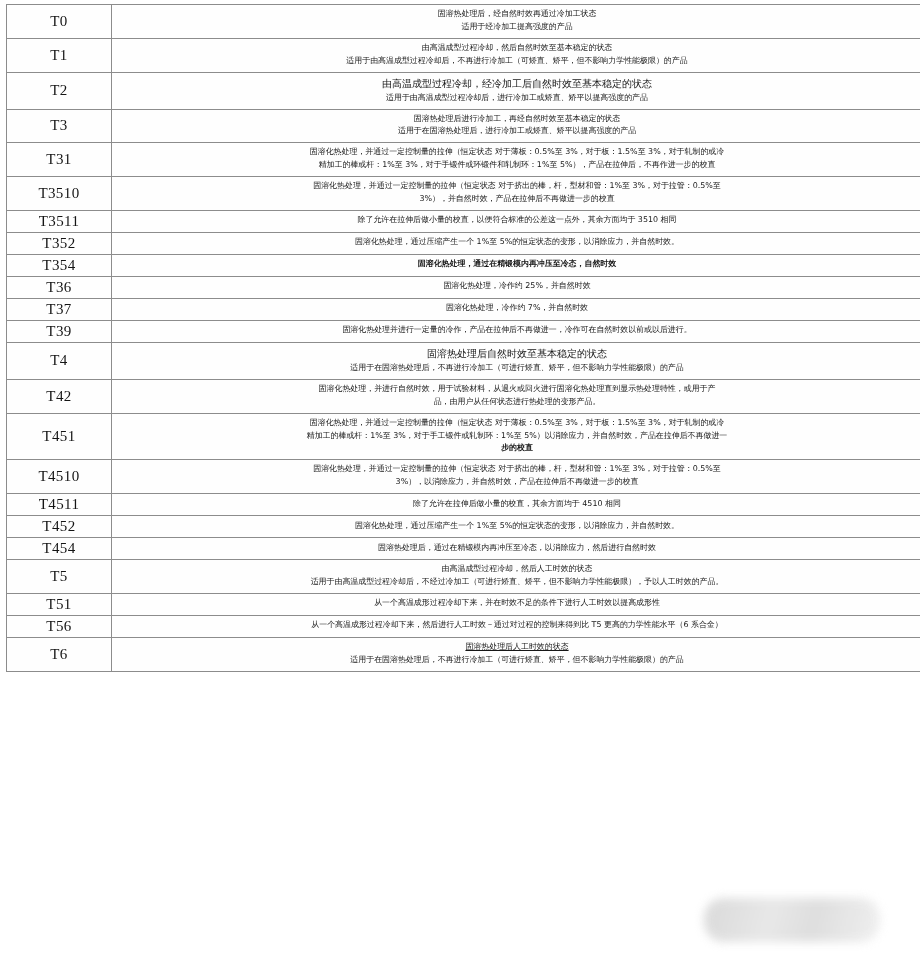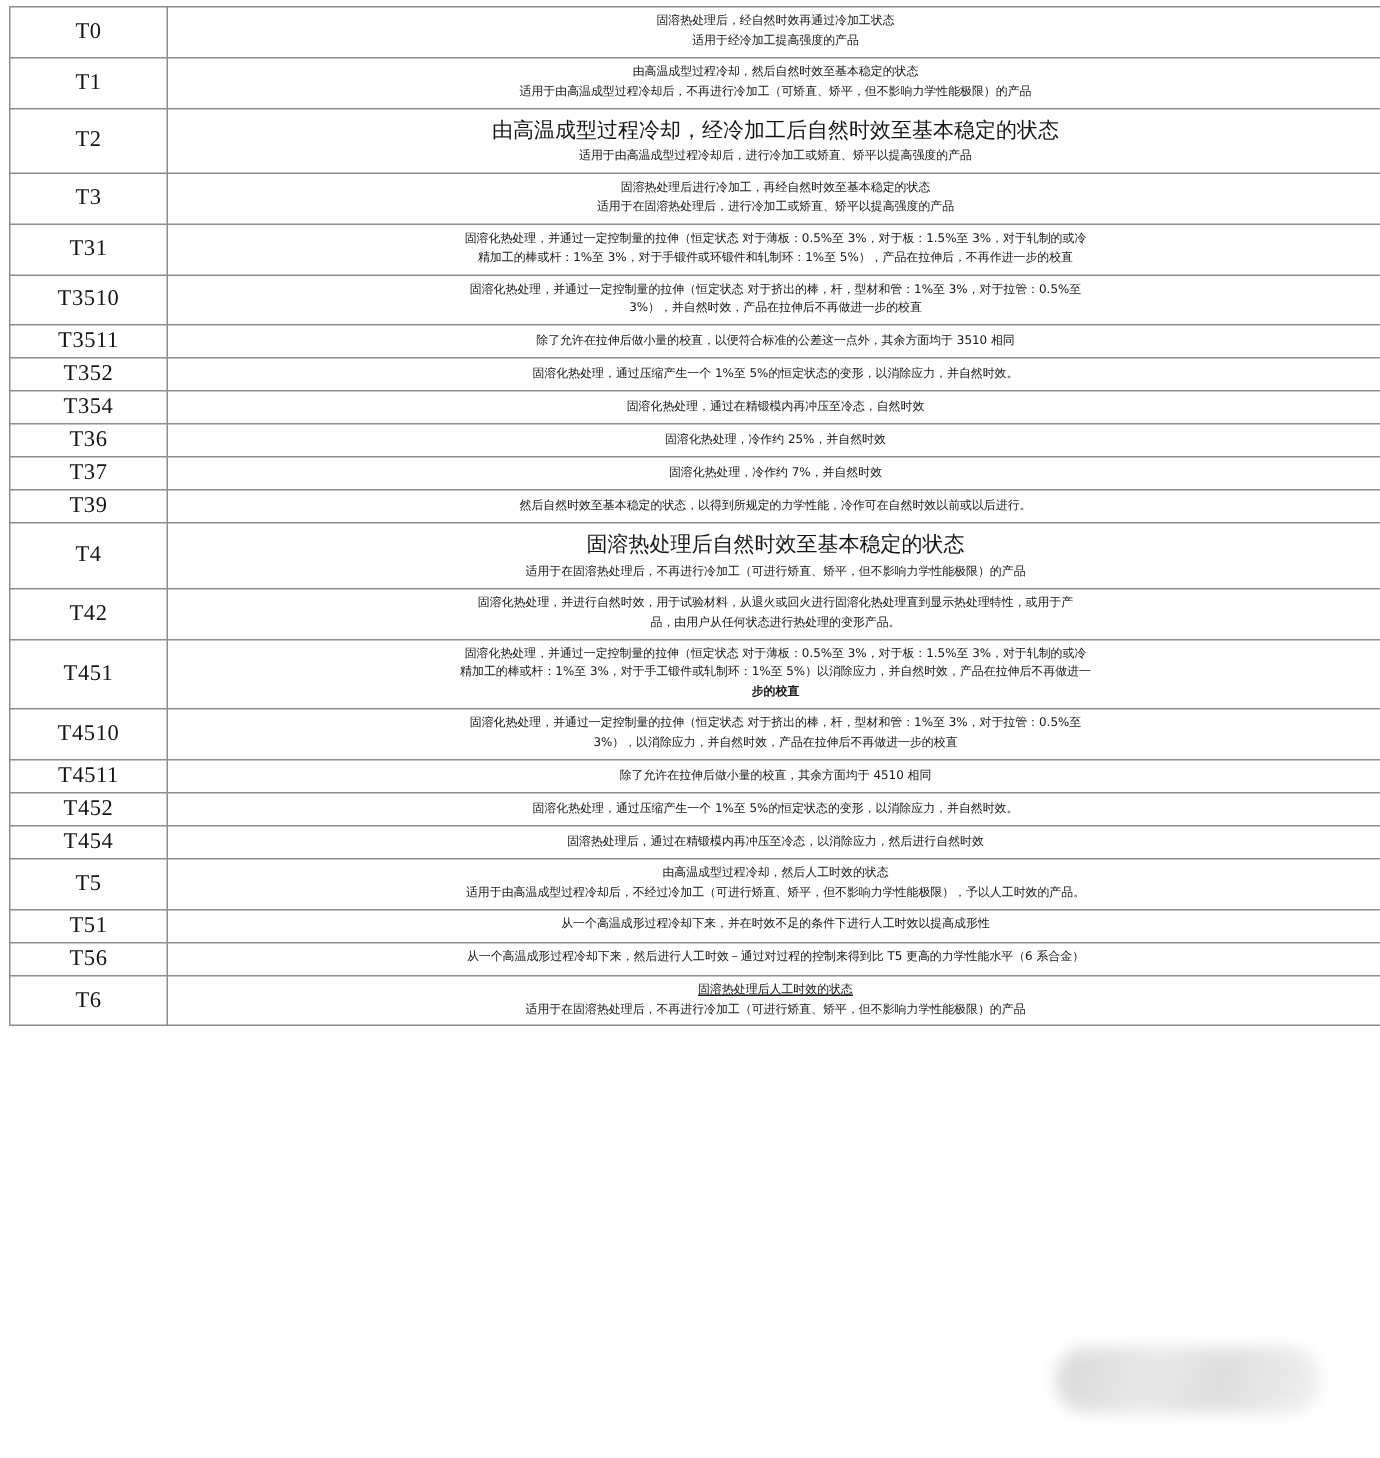--- a/index.html
+++ b/index.html
@@ -106,21 +106,21 @@
         <tr>
           <td class="code">T1</td>
           <td class="desc">
             <span class="line" style="font-size: 7.95px;">由高温成型过程冷却，然后自然时效至基本稳定的状态</span>
             <span class="line" style="font-size: 7.95px;">适用于由高温成型过程冷却后，不再进行冷加工（可矫直、矫平，但不影响力学性能极限）的产品</span>
           </td>
         </tr>
         <tr>
           <td class="code">T2</td>
           <td class="desc">
-            <span class="line" style="font-size: 14px;">由高温成型过程冷却，经冷加工后自然时效至基本稳定的状态</span>
+            <span class="line" style="font-size: 10px;">由高温成型过程冷却，经冷加工后自然时效至基本稳定的状态</span>
             <span class="line" style="font-size: 7.95px;">适用于由高温成型过程冷却后，进行冷加工或矫直、矫平以提高强度的产品</span>
           </td>
         </tr>
         <tr>
           <td class="code">T3</td>
           <td class="desc">
             <span class="line" style="font-size: 7.95px;">固溶热处理后进行冷加工，再经自然时效至基本稳定的状态</span>
             <span class="line" style="font-size: 7.95px;">适用于在固溶热处理后，进行冷加工或矫直、矫平以提高强度的产品</span>
           </td>
         </tr>
@@ -146,45 +146,45 @@
         </tr>
         <tr>
           <td class="code">T352</td>
           <td class="desc">
             <span class="line" style="font-size: 7.95px;">固溶化热处理，通过压缩产生一个 1%至 5%的恒定状态的变形，以消除应力，并自然时效。</span>
           </td>
         </tr>
         <tr>
           <td class="code">T354</td>
           <td class="desc">
-            <span class="line" style="font-size: 7.95px;">固溶化热处理，通过在精锻模内再冲压至冷态，自然时效</span>
+            <span class="line" style="font-size: 7.95px; font-weight: bold;">固溶化热处理，通过在精锻模内再冲压至冷态，自然时效</span>
           </td>
         </tr>
         <tr>
           <td class="code">T36</td>
           <td class="desc">
             <span class="line" style="font-size: 7.95px;">固溶化热处理，冷作约 25%，并自然时效</span>
           </td>
         </tr>
         <tr>
           <td class="code">T37</td>
           <td class="desc">
             <span class="line" style="font-size: 7.95px;">固溶化热处理，冷作约 7%，并自然时效</span>
           </td>
         </tr>
         <tr>
           <td class="code">T39</td>
           <td class="desc">
-            <span class="line" style="font-size: 7.95px;">然后自然时效至基本稳定的状态，以得到所规定的力学性能，冷作可在自然时效以前或以后进行。</span>
+            <span class="line" style="font-size: 7.95px;">固溶化热处理并进行一定量的冷作，产品在拉伸后不再做进一，冷作可在自然时效以前或以后进行。</span>
           </td>
         </tr>
         <tr>
           <td class="code">T4</td>
           <td class="desc">
-            <span class="line" style="font-size: 14px;">固溶热处理后自然时效至基本稳定的状态</span>
+            <span class="line" style="font-size: 10px;">固溶热处理后自然时效至基本稳定的状态</span>
             <span class="line" style="font-size: 7.95px;">适用于在固溶热处理后，不再进行冷加工（可进行矫直、矫平，但不影响力学性能极限）的产品</span>
           </td>
         </tr>
         <tr>
           <td class="code">T42</td>
           <td class="desc">
             <span class="line" style="font-size: 7.95px;">固溶化热处理，并进行自然时效，用于试验材料，从退火或回火进行固溶化热处理直到显示热处理特性，或用于产</span>
             <span class="line" style="font-size: 7.95px;">品，由用户从任何状态进行热处理的变形产品。</span>
           </td>
         </tr>

